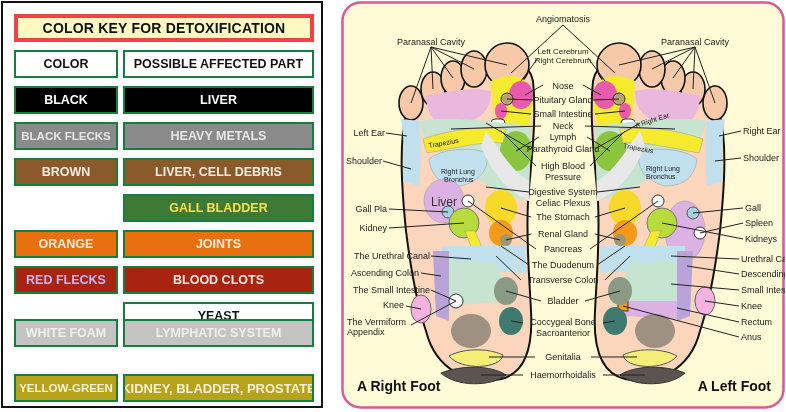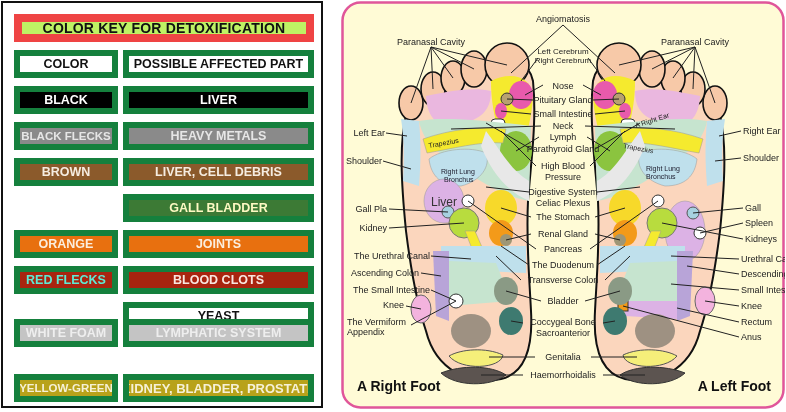--- a/index.html
+++ b/index.html
@@ -1,24 +1,24 @@
 <!DOCTYPE html>
 <html><head>
 <meta charset="utf-8">
 <style>
   html, body { margin:0; padding:0; }
   body { width:786px; height:412px; background:#ffffff; position:relative; overflow:hidden;
          font-family:"Liberation Sans", sans-serif; }
   .key-frame { position:absolute; left:1px; top:1px; width:322px; height:407px;
                border:2px solid #111; background:#fff; box-sizing:border-box; }
   .key-title { position:absolute; left:11px; top:11px; width:300px; height:28px; box-sizing:border-box;
-               border:8px solid #ef4444; background:#bef264; display:flex; align-items:center; justify-content:center;
+               border:4px solid #ef4444; background:#fef9c3; display:flex; align-items:center; justify-content:center;
                font-weight:bold; font-size:14px; color:#111; letter-spacing:0.2px; }
   .key-row { position:absolute; left:11px; width:300px; height:28px; }
-  .cell { position:absolute; top:0; height:28px; box-sizing:border-box; border:6px solid #15803d;
+  .cell { position:absolute; top:0; height:28px; box-sizing:border-box; border:2px solid #15803d;
           display:flex; align-items:center; justify-content:center; font-weight:bold; font-size:12.5px;
           white-space:nowrap; overflow:hidden; }
   .cell.c1 { left:0; width:104px; }
   .cell.c2 { left:109px; width:191px; }
   .diagram { position:absolute; left:341px; top:1px; width:444px; height:409px; }
   .diagram svg { display:block; }
   .lbl { font-family:"Liberation Sans", sans-serif; font-size:9px; fill:#222; }
   .title-lbl { font-family:"Liberation Sans", sans-serif; font-size:14px; font-weight:bold; fill:#111; }
 </style>
 </head>
@@ -39,28 +39,28 @@
       </div>
       <div class="key-row" style="top: 119px;">
         <div class="cell c1" style="background: rgb(138, 138, 138); color: rgb(230, 230, 230); font-size: 11.5px;">BLACK FLECKS</div>
         <div class="cell c2" style="background: rgb(138, 138, 138); color: rgb(230, 230, 230);">HEAVY METALS</div>
       </div>
       <div class="key-row" style="top: 155px;">
         <div class="cell c1" style="background: rgb(139, 90, 43); color: rgb(245, 236, 224);">BROWN</div>
         <div class="cell c2" style="background: rgb(139, 90, 43); color: rgb(245, 236, 224);">LIVER, CELL DEBRIS</div>
       </div>
       <div class="key-row" style="top: 191px;">
-        <div class="cell c2" style="background: rgb(60, 122, 53); color: #fef9c3;">GALL BLADDER</div>
+        <div class="cell c2" style="background: rgb(60, 122, 53); color: #fde047;">GALL BLADDER</div>
       </div>
       <div class="key-row" style="top: 227px;">
         <div class="cell c1" style="background: rgb(232, 112, 15); color: rgb(251, 238, 222);">ORANGE</div>
         <div class="cell c2" style="background: rgb(232, 112, 15); color: rgb(251, 238, 222);">JOINTS</div>
       </div>
       <div class="key-row" style="top: 263px;">
-        <div class="cell c1" style="background: rgb(168, 36, 15); color: #5eead4;">RED FLECKS</div>
+        <div class="cell c1" style="background: rgb(168, 36, 15); color: #c4b5fd;">RED FLECKS</div>
         <div class="cell c2" style="background: rgb(168, 36, 15); color: rgb(248, 230, 224);">BLOOD CLOTS</div>
       </div>
       <div class="key-row" style="top: 299px;">
         <div class="cell c2" style="background: rgb(255, 255, 255); color: rgb(17, 17, 17);">YEAST</div>
       </div>
       <div class="key-row" style="top: 316px;">
         <div class="cell c1" style="background: rgb(196, 196, 196); color: rgb(238, 238, 238);">WHITE FOAM</div>
         <div class="cell c2" style="background: rgb(196, 196, 196); color: rgb(238, 238, 238);">LYMPHATIC SYSTEM</div>
       </div>
       <div class="key-row" style="top: 371px;">

